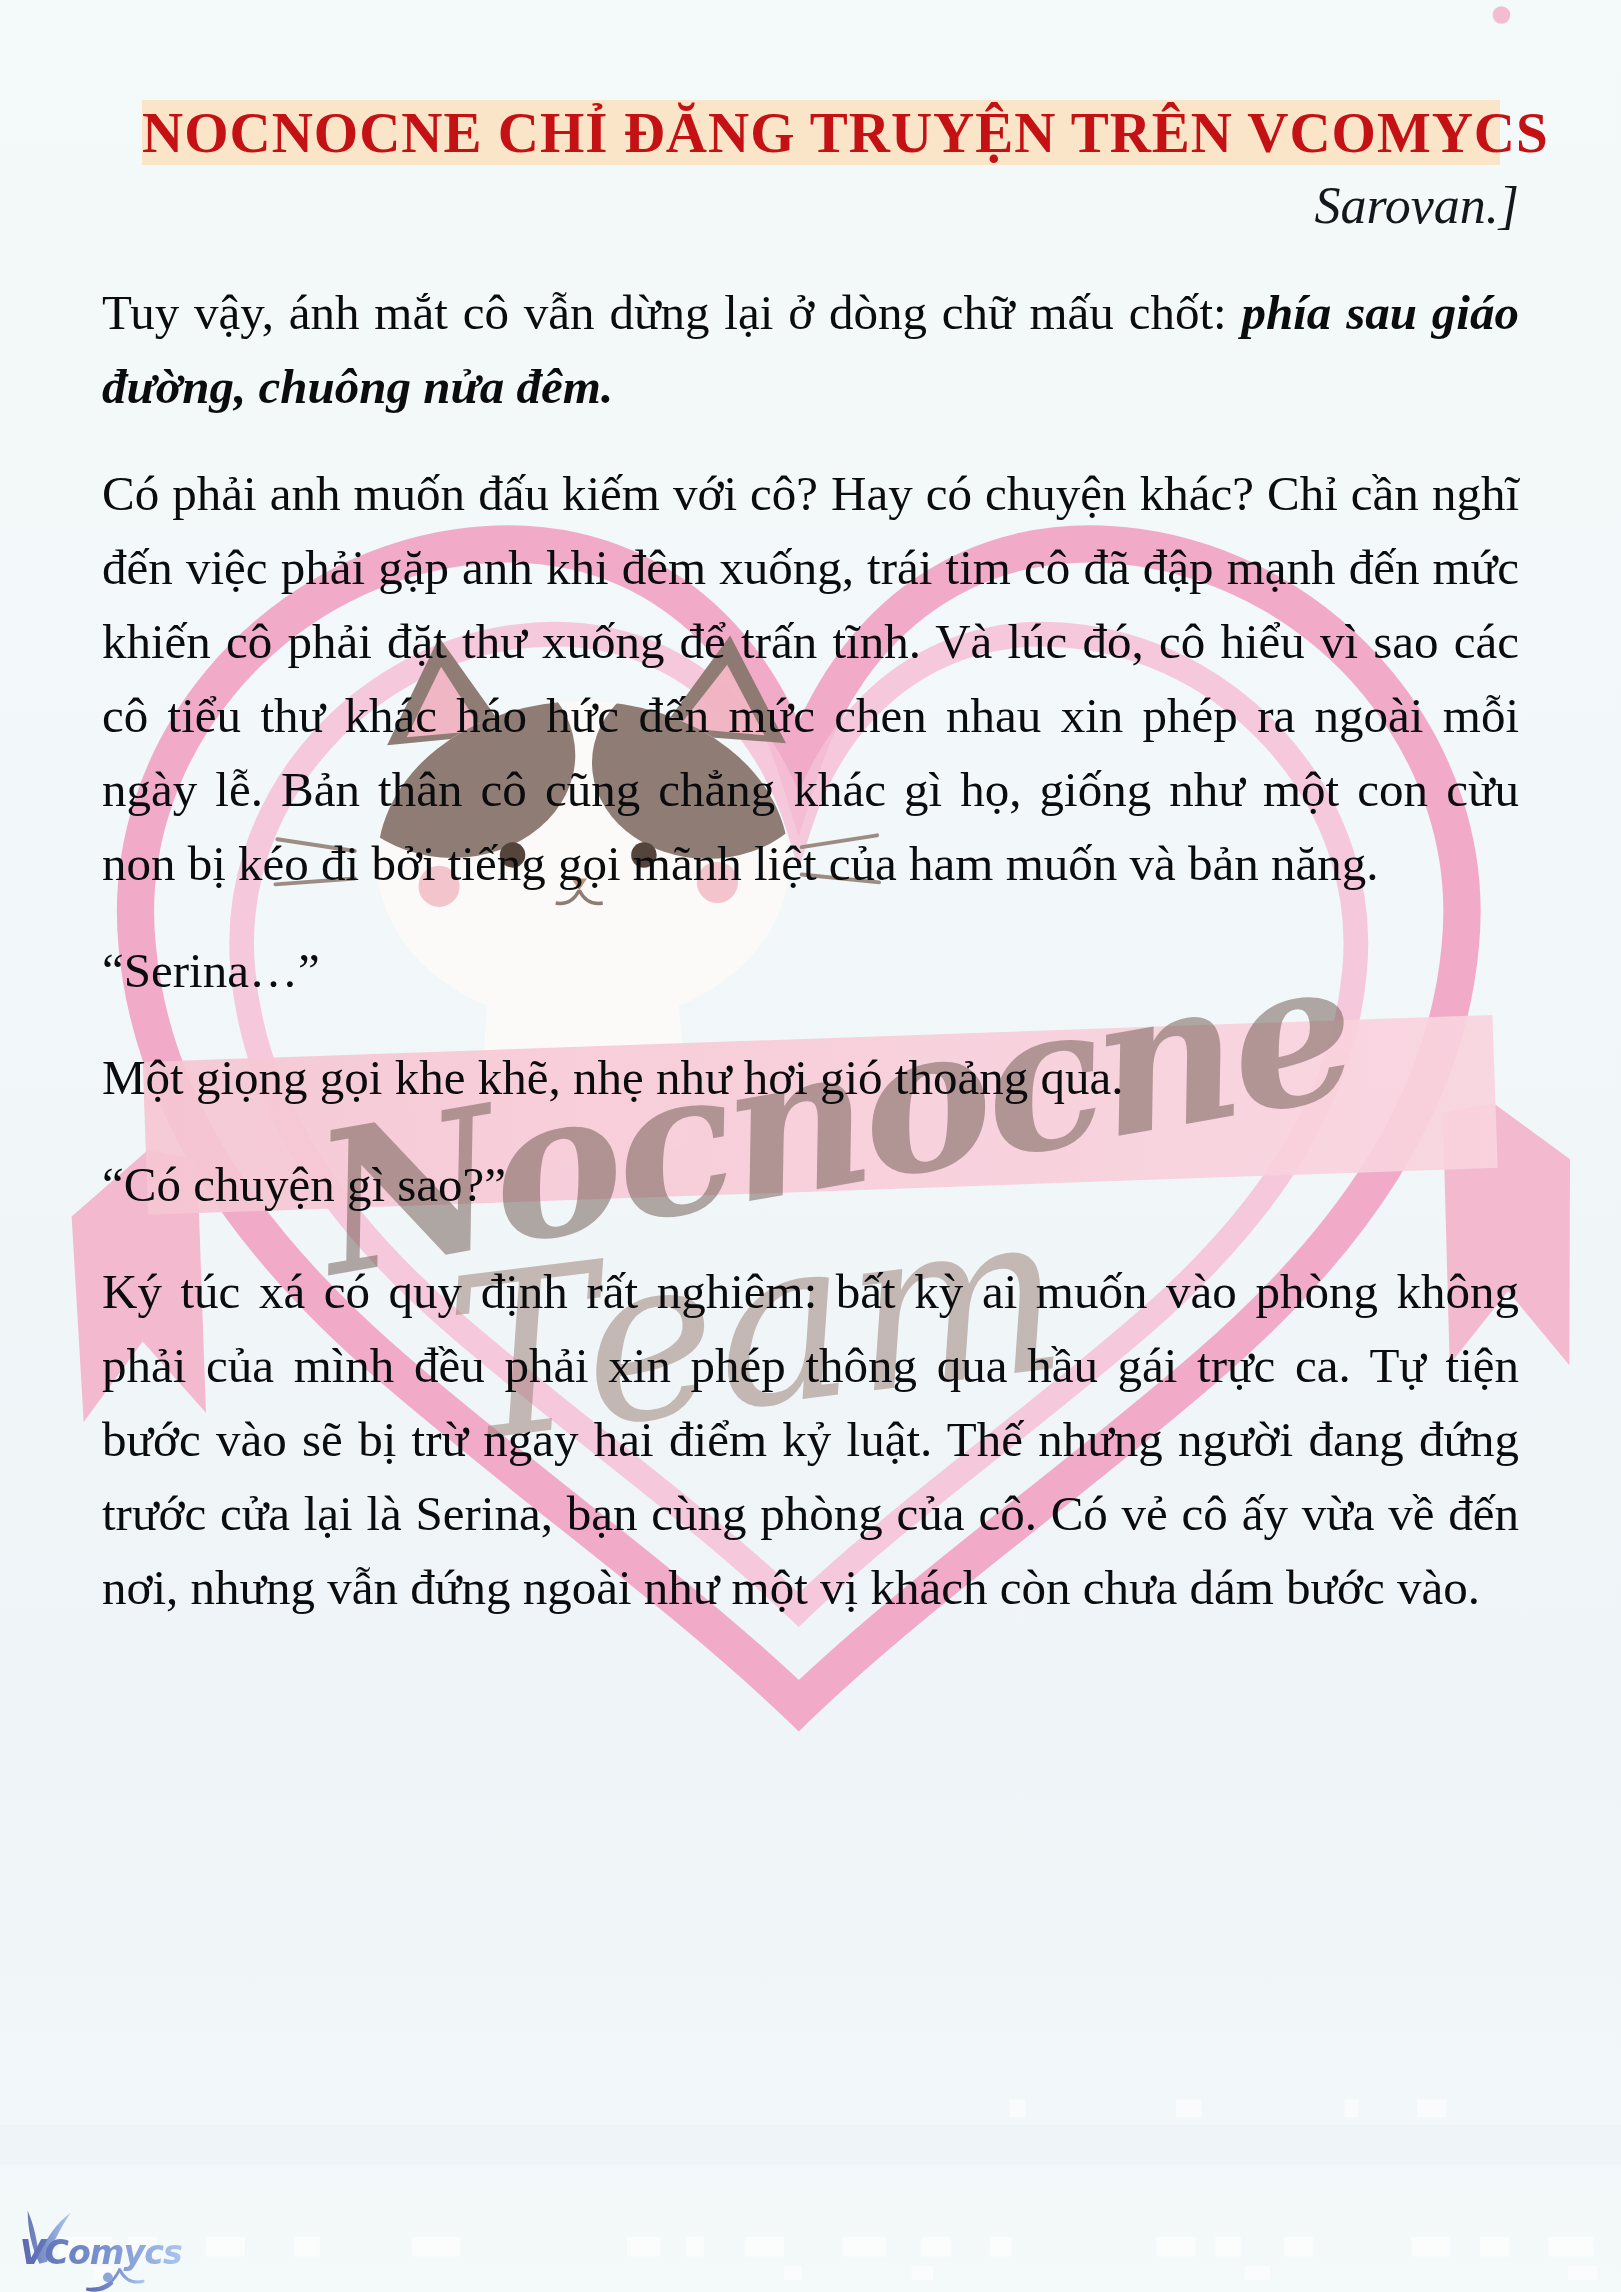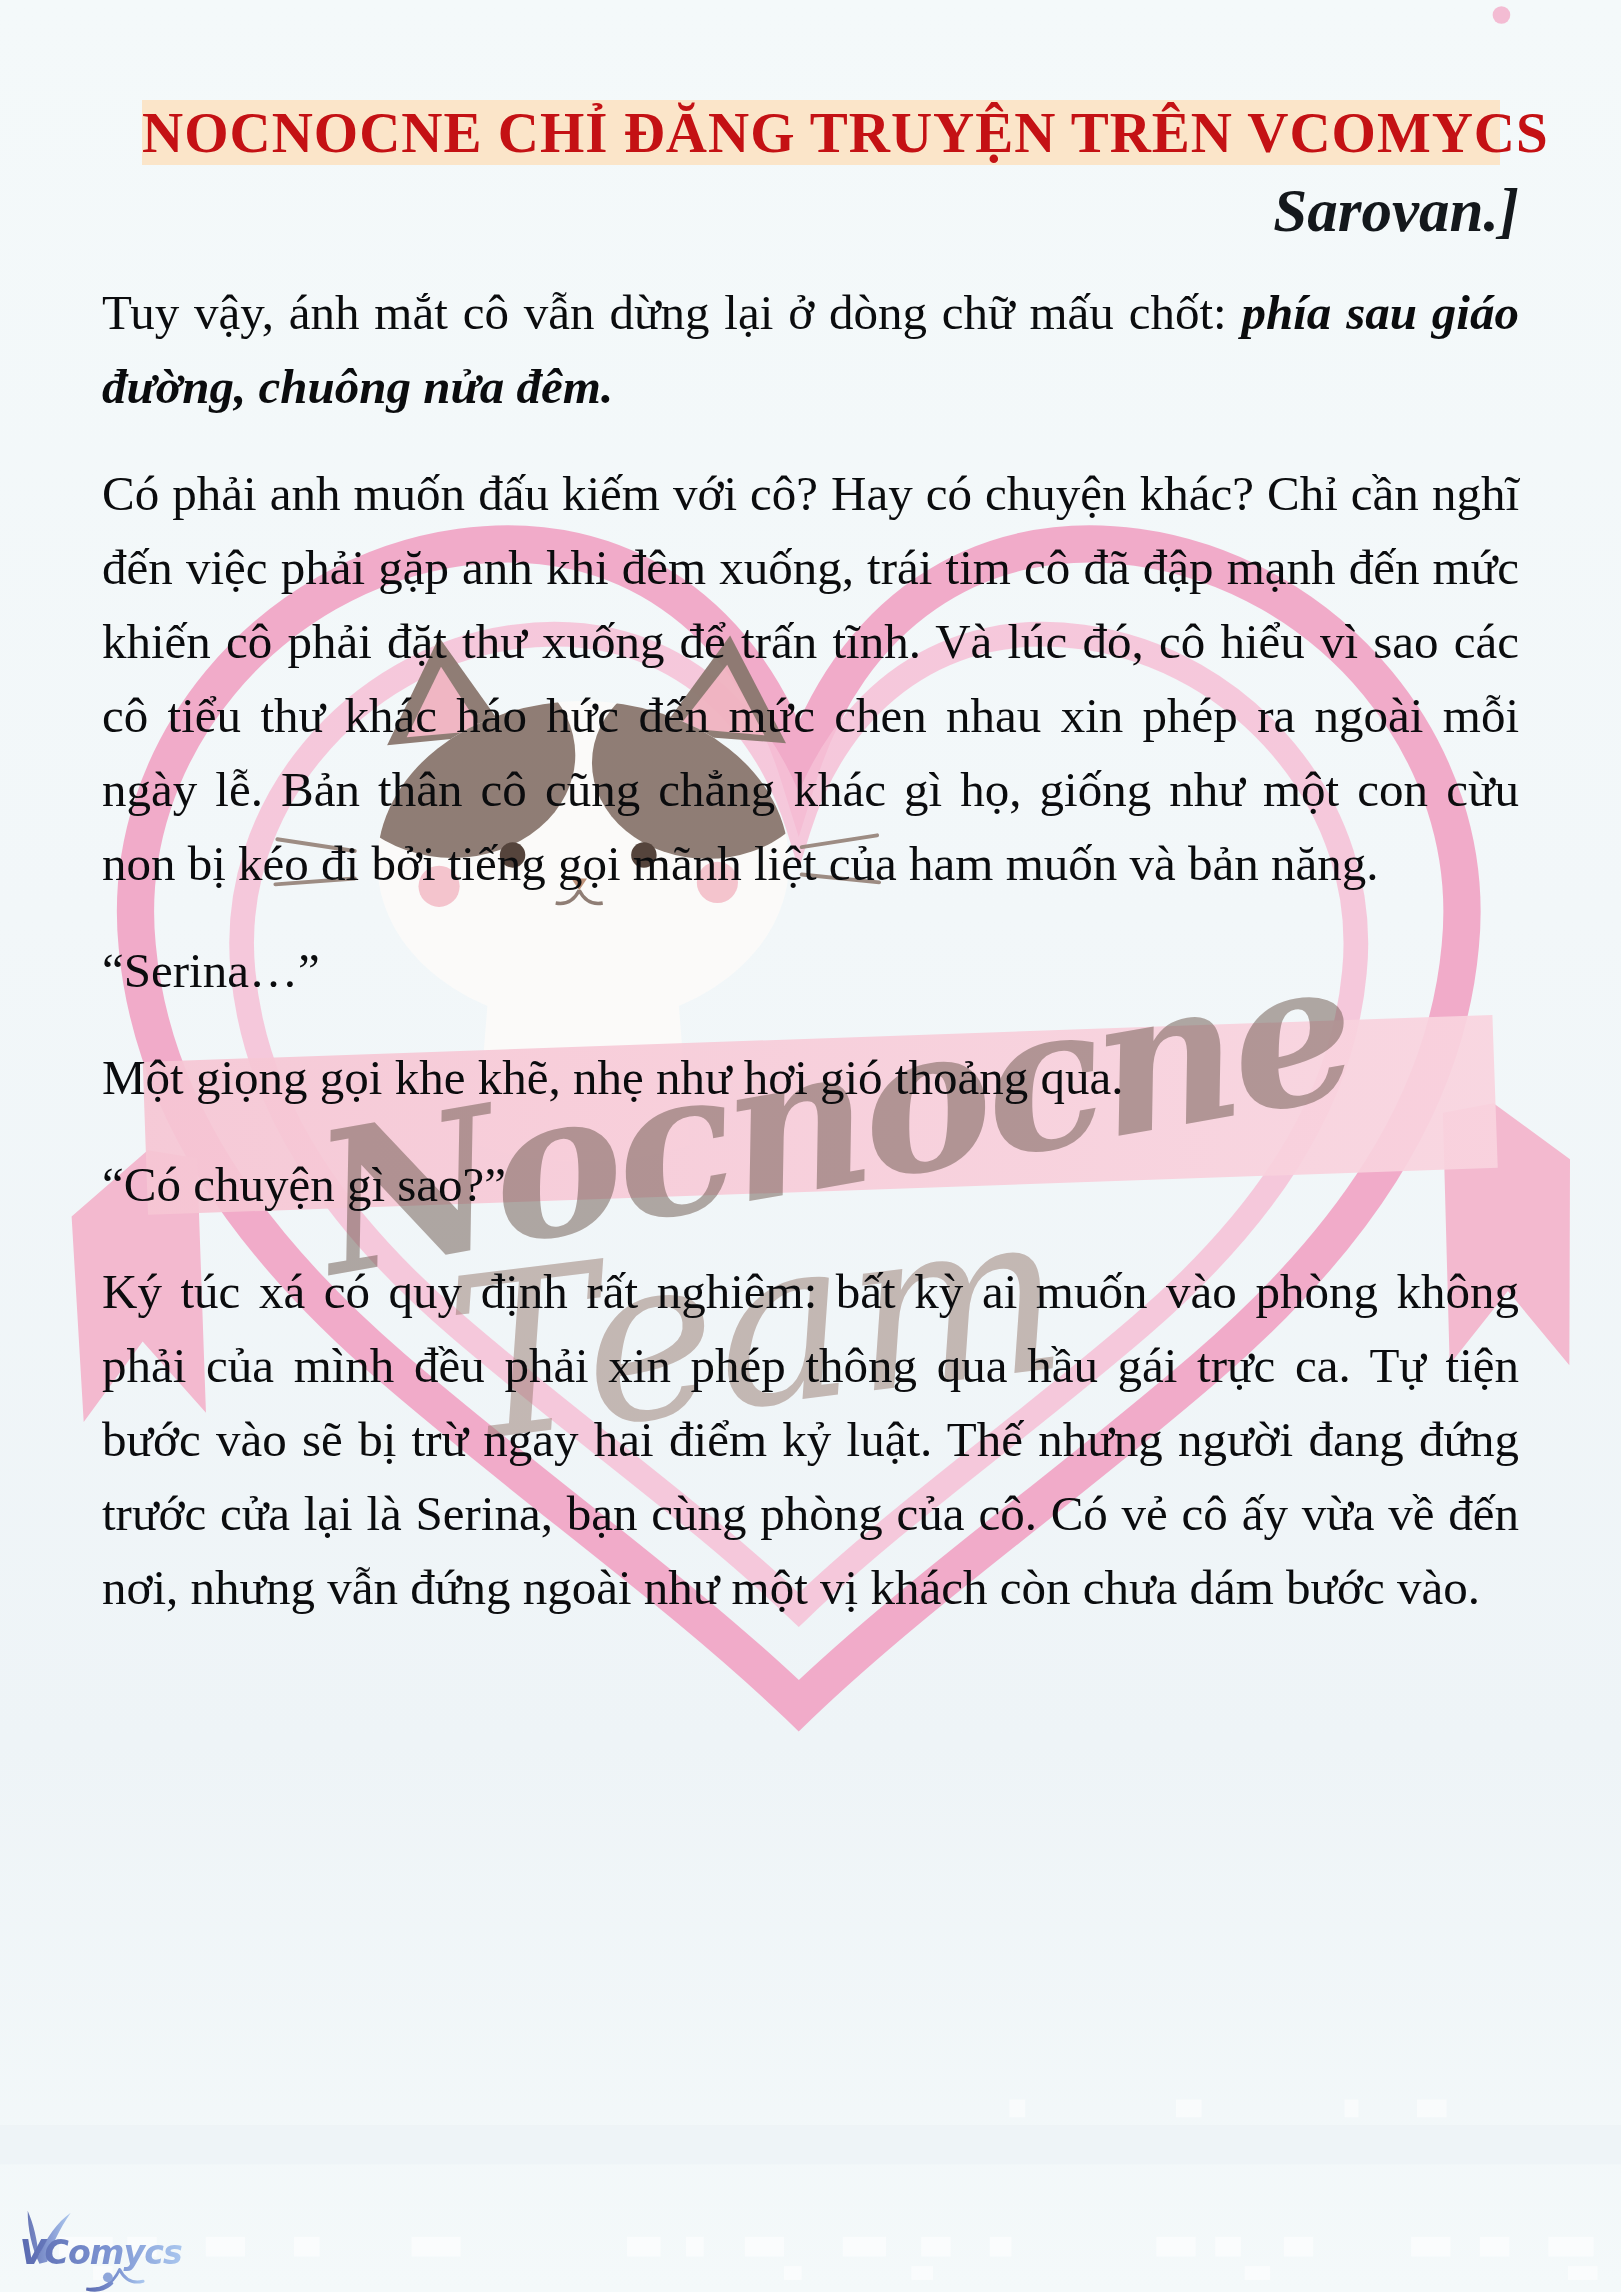--- a/index.html
+++ b/index.html
@@ -13,21 +13,21 @@
   .wm{position:absolute;left:0;top:0;z-index:0;}
   .banner{
     position:absolute;left:142px;top:100px;width:1358px;height:65px;
     background:#fbe5c9;color:#c41114;
     font-weight:bold;font-size:57px;line-height:66px;
     text-align:right;letter-spacing:1px;white-space:nowrap;
     z-index:2;
   }
   .author{
     position:absolute;top:176px;right:102px;
-    font-size:61px;font-weight:bold;font-style:italic;color:#14181c;
+    font-size:52px;font-weight:normal;font-style:italic;color:#14181c;
     z-index:2;
   }
   .body-text{
     position:absolute;left:102px;top:276px;width:1417px;
     font-size:49px;line-height:74px;color:#0b0c0e;
     text-align:justify;z-index:2;
   }
   .body-text p{margin:0 0 33px 0;}
   .bi{font-weight:bold;font-style:italic;}
   .logo{position:absolute;left:13.7px;top:2199px;z-index:2;}

